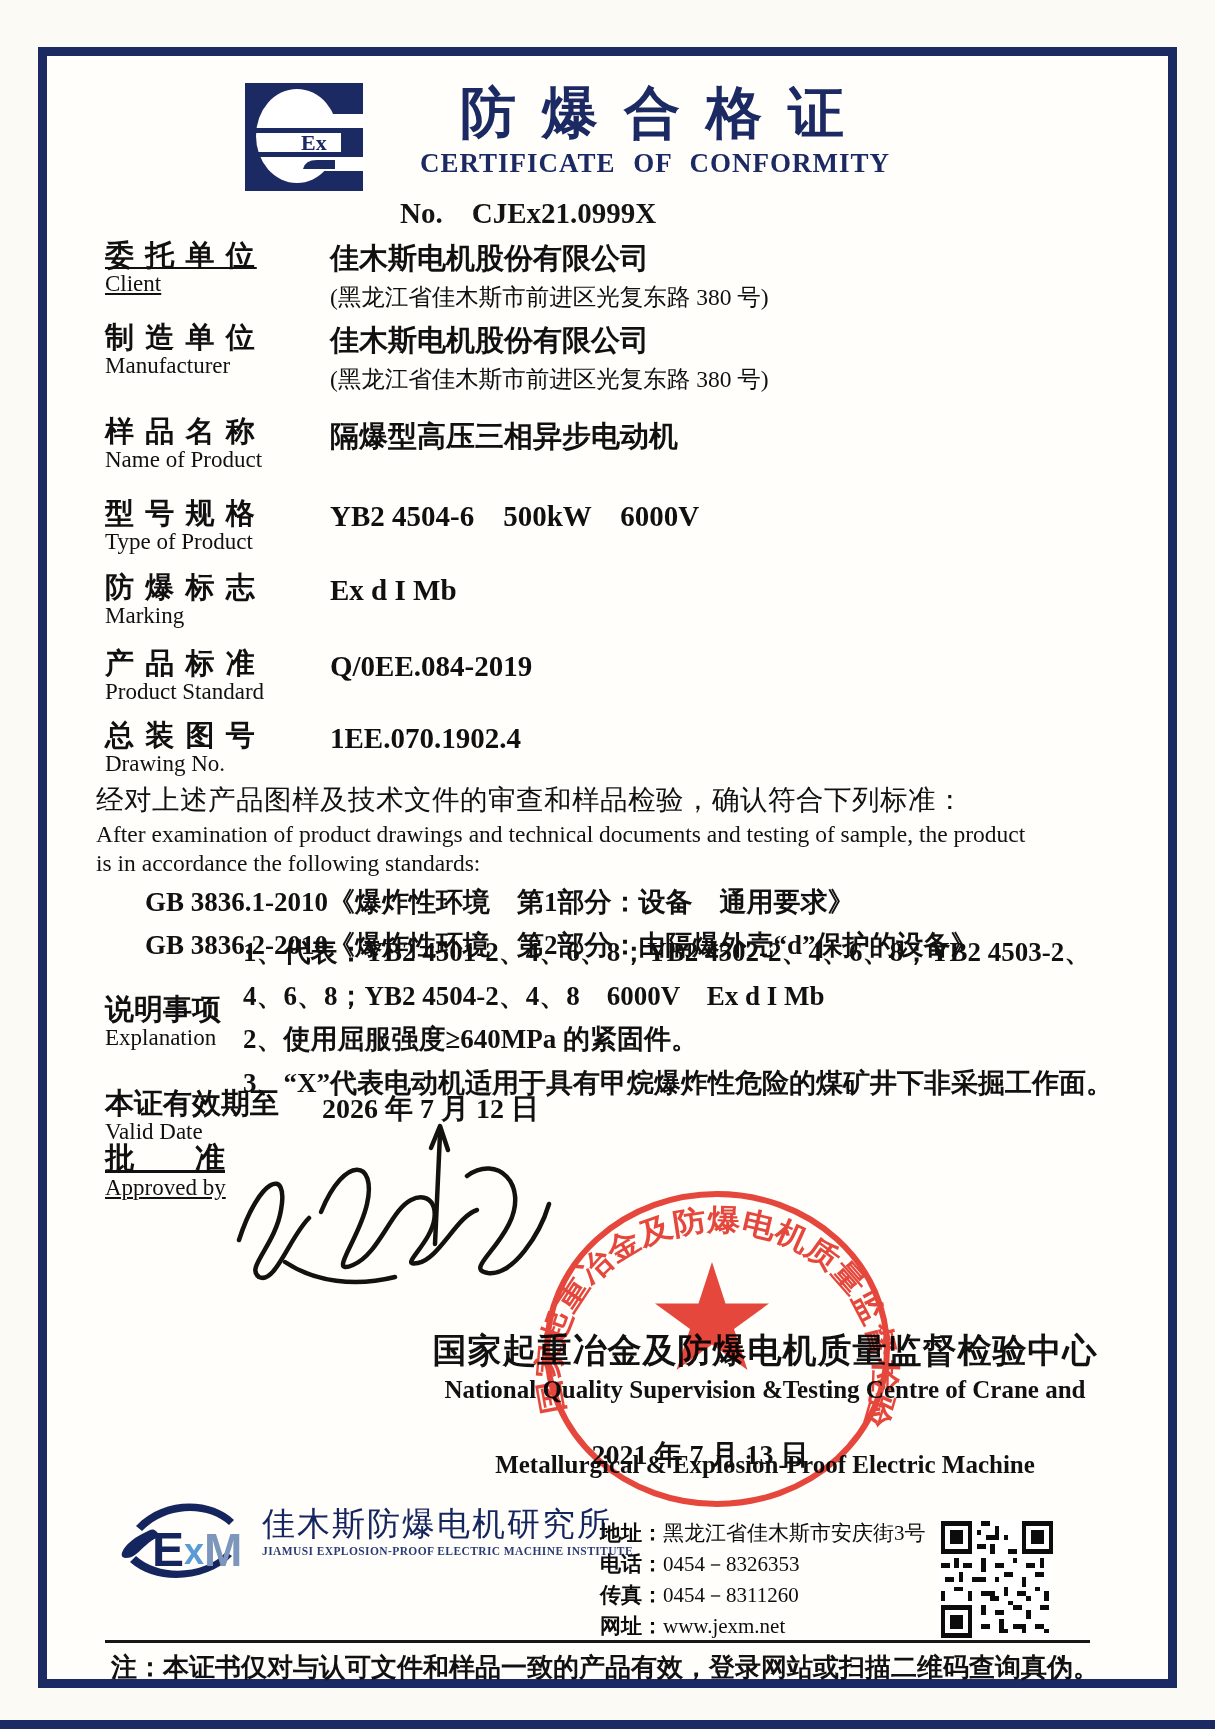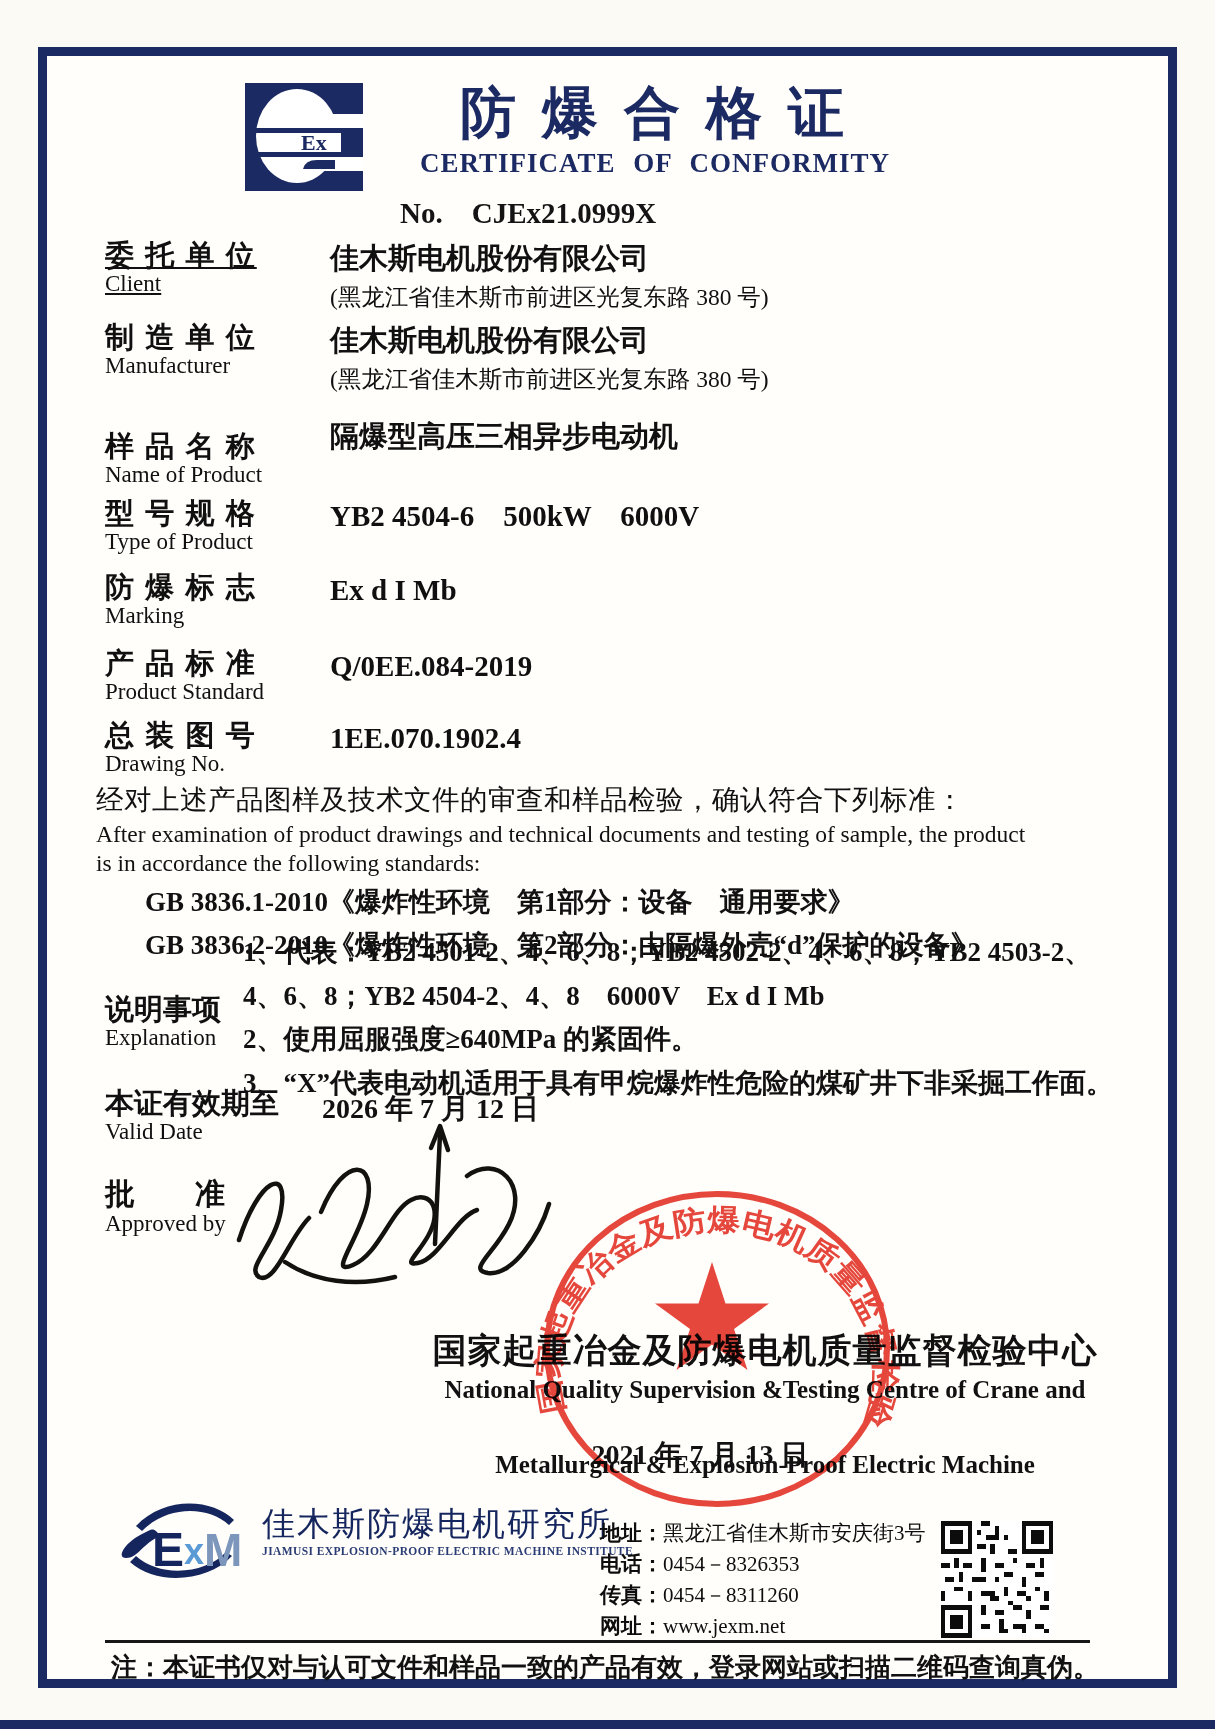--- a/index.html
+++ b/index.html
@@ -71,21 +71,21 @@
 
   <div class="abs field-label" style="top:322px;">
     <div class="lab-cn">制 造 单 位</div>
     <div class="lab-en">Manufacturer</div>
   </div>
   <div class="abs field-value" style="top:325px;">
     <div class="val-main">佳木斯电机股份有限公司</div>
     <div class="val-sub">(黑龙江省佳木斯市前进区光复东路 380 号)</div>
   </div>
 
-  <div class="abs field-label" style="top:431px;">
+  <div class="abs field-label" style="top:416px;">
     <div class="lab-cn">样 品 名 称</div>
     <div class="lab-en">Name of Product</div>
   </div>
   <div class="abs field-label" style="top:498px;">
     <div class="lab-cn">型 号 规 格</div>
     <div class="lab-en">Type of Product</div>
   </div>
 
   <div class="abs field-value" style="top:421px;">
     <div class="val-main">隔爆型高压三相异步电动机</div>
@@ -135,21 +135,21 @@
     <div>2、使用屈服强度≥640MPa 的紧固件。</div>
     <div>3、“X”代表电动机适用于具有甲烷爆炸性危险的煤矿井下非采掘工作面。</div>
   </div>
 
   <div class="abs field-label" style="top:1088px;width:260px;">
     <div class="lab-cn" style="letter-spacing:0;">本证有效期至</div>
     <div class="lab-en">Valid Date</div>
   </div>
   <div class="abs" style="left:322px;top:1090px;font-size:28px;font-weight:600;">2026 年 7 月 12 日</div>
 
-  <div class="abs field-label" style="top:1178px;">
+  <div class="abs field-label" style="top:1142px;text-decoration:underline;">
     <div class="lab-cn" style="letter-spacing:0;font-size:30px;">批　　准</div>
     <div class="lab-en">Approved by</div>
   </div>
 
   <div class="abs sig-svg" style="left:225px;top:1112px;">
     <svg width="340" height="205" viewBox="0 0 340 205">
       <g fill="none" stroke="#14120f" stroke-width="4.5" stroke-linecap="round" stroke-linejoin="round">
         <path d="M 14 128 C 34 66 64 54 56 98 C 50 134 20 156 34 165 C 50 173 64 126 84 106"></path>
         <path d="M 96 100 C 120 42 152 48 142 92 C 134 128 102 164 128 153 C 154 142 166 98 186 88 C 206 78 218 98 203 124 C 193 142 177 154 193 151 C 214 147 232 104 252 98"></path>
         <path d="M 210 132 L 215 22"></path>

